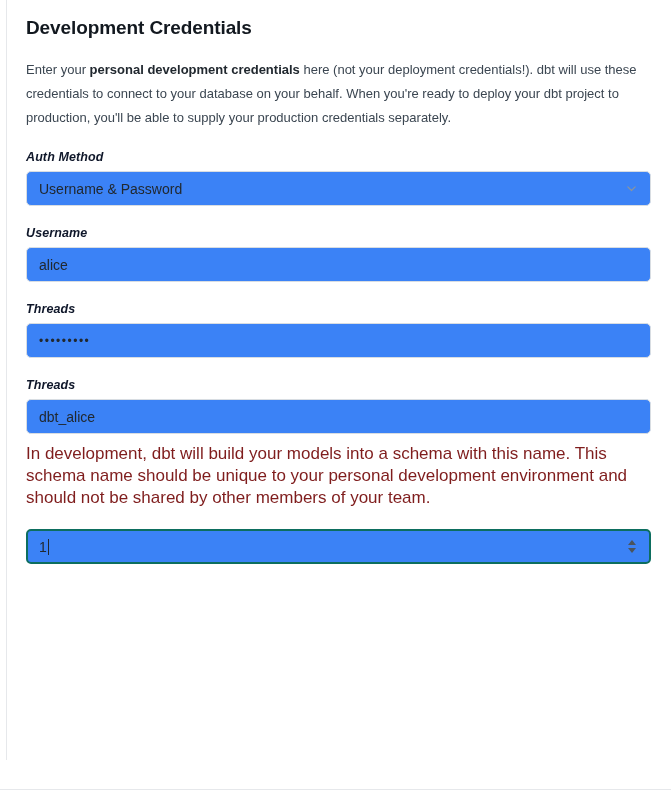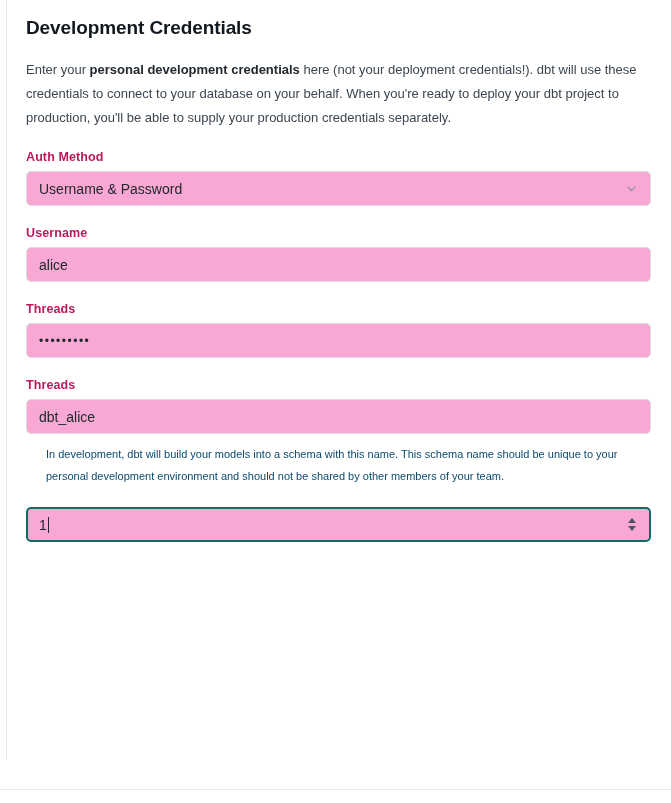--- a/index.html
+++ b/index.html
@@ -50,31 +50,32 @@
     line-height: 24px;
     color: #3b4651;
     margin: 19px 0 0 0;
     max-width: 632px;
   }
   p.intro b { font-weight: bold; color: #21282f; }
   .field { margin-top: 20px; }
   .field-label {
     font-size: 12.5px;
     font-weight: bold;
-    color: #be185d;
+    color: #0f172a;
     margin-bottom: 7px;
     letter-spacing: 0.1px;
+    font-style: italic;
   }
   .control {
     position: relative;
     width: 625px;
     height: 35px;
     border: 1px solid #d8dde2;
     border-radius: 5px;
-    background: #f9a8d4;
+    background: #3b82f6;
     display: flex;
     align-items: center;
     padding: 0 12px;
     font-size: 14px;
     color: #21282f;
   }
   .control.select { cursor: pointer; }
   .control .value { flex: 1; }
   .chev {
     width: 14px;
@@ -83,26 +84,25 @@
     display: flex;
     align-items: center;
     justify-content: center;
   }
   .dots {
     letter-spacing: 1.5px;
     font-size: 12px;
     color: #21282f;
   }
   .helper {
-    font-size: 11px;
+    font-size: 17px;
     line-height: 22px;
-    color: #0c4a6e;
+    color: #7f1d1d;
     margin-top: 9px;
     max-width: 620px;
-    margin-left: 20px;
   }
   .control.focused {
     border: 2px solid #0d6e5f;
     padding: 0 11px;
   }
   .caret {
     display: inline-block;
     width: 1px;
     height: 16px;
     background: #21282f;

